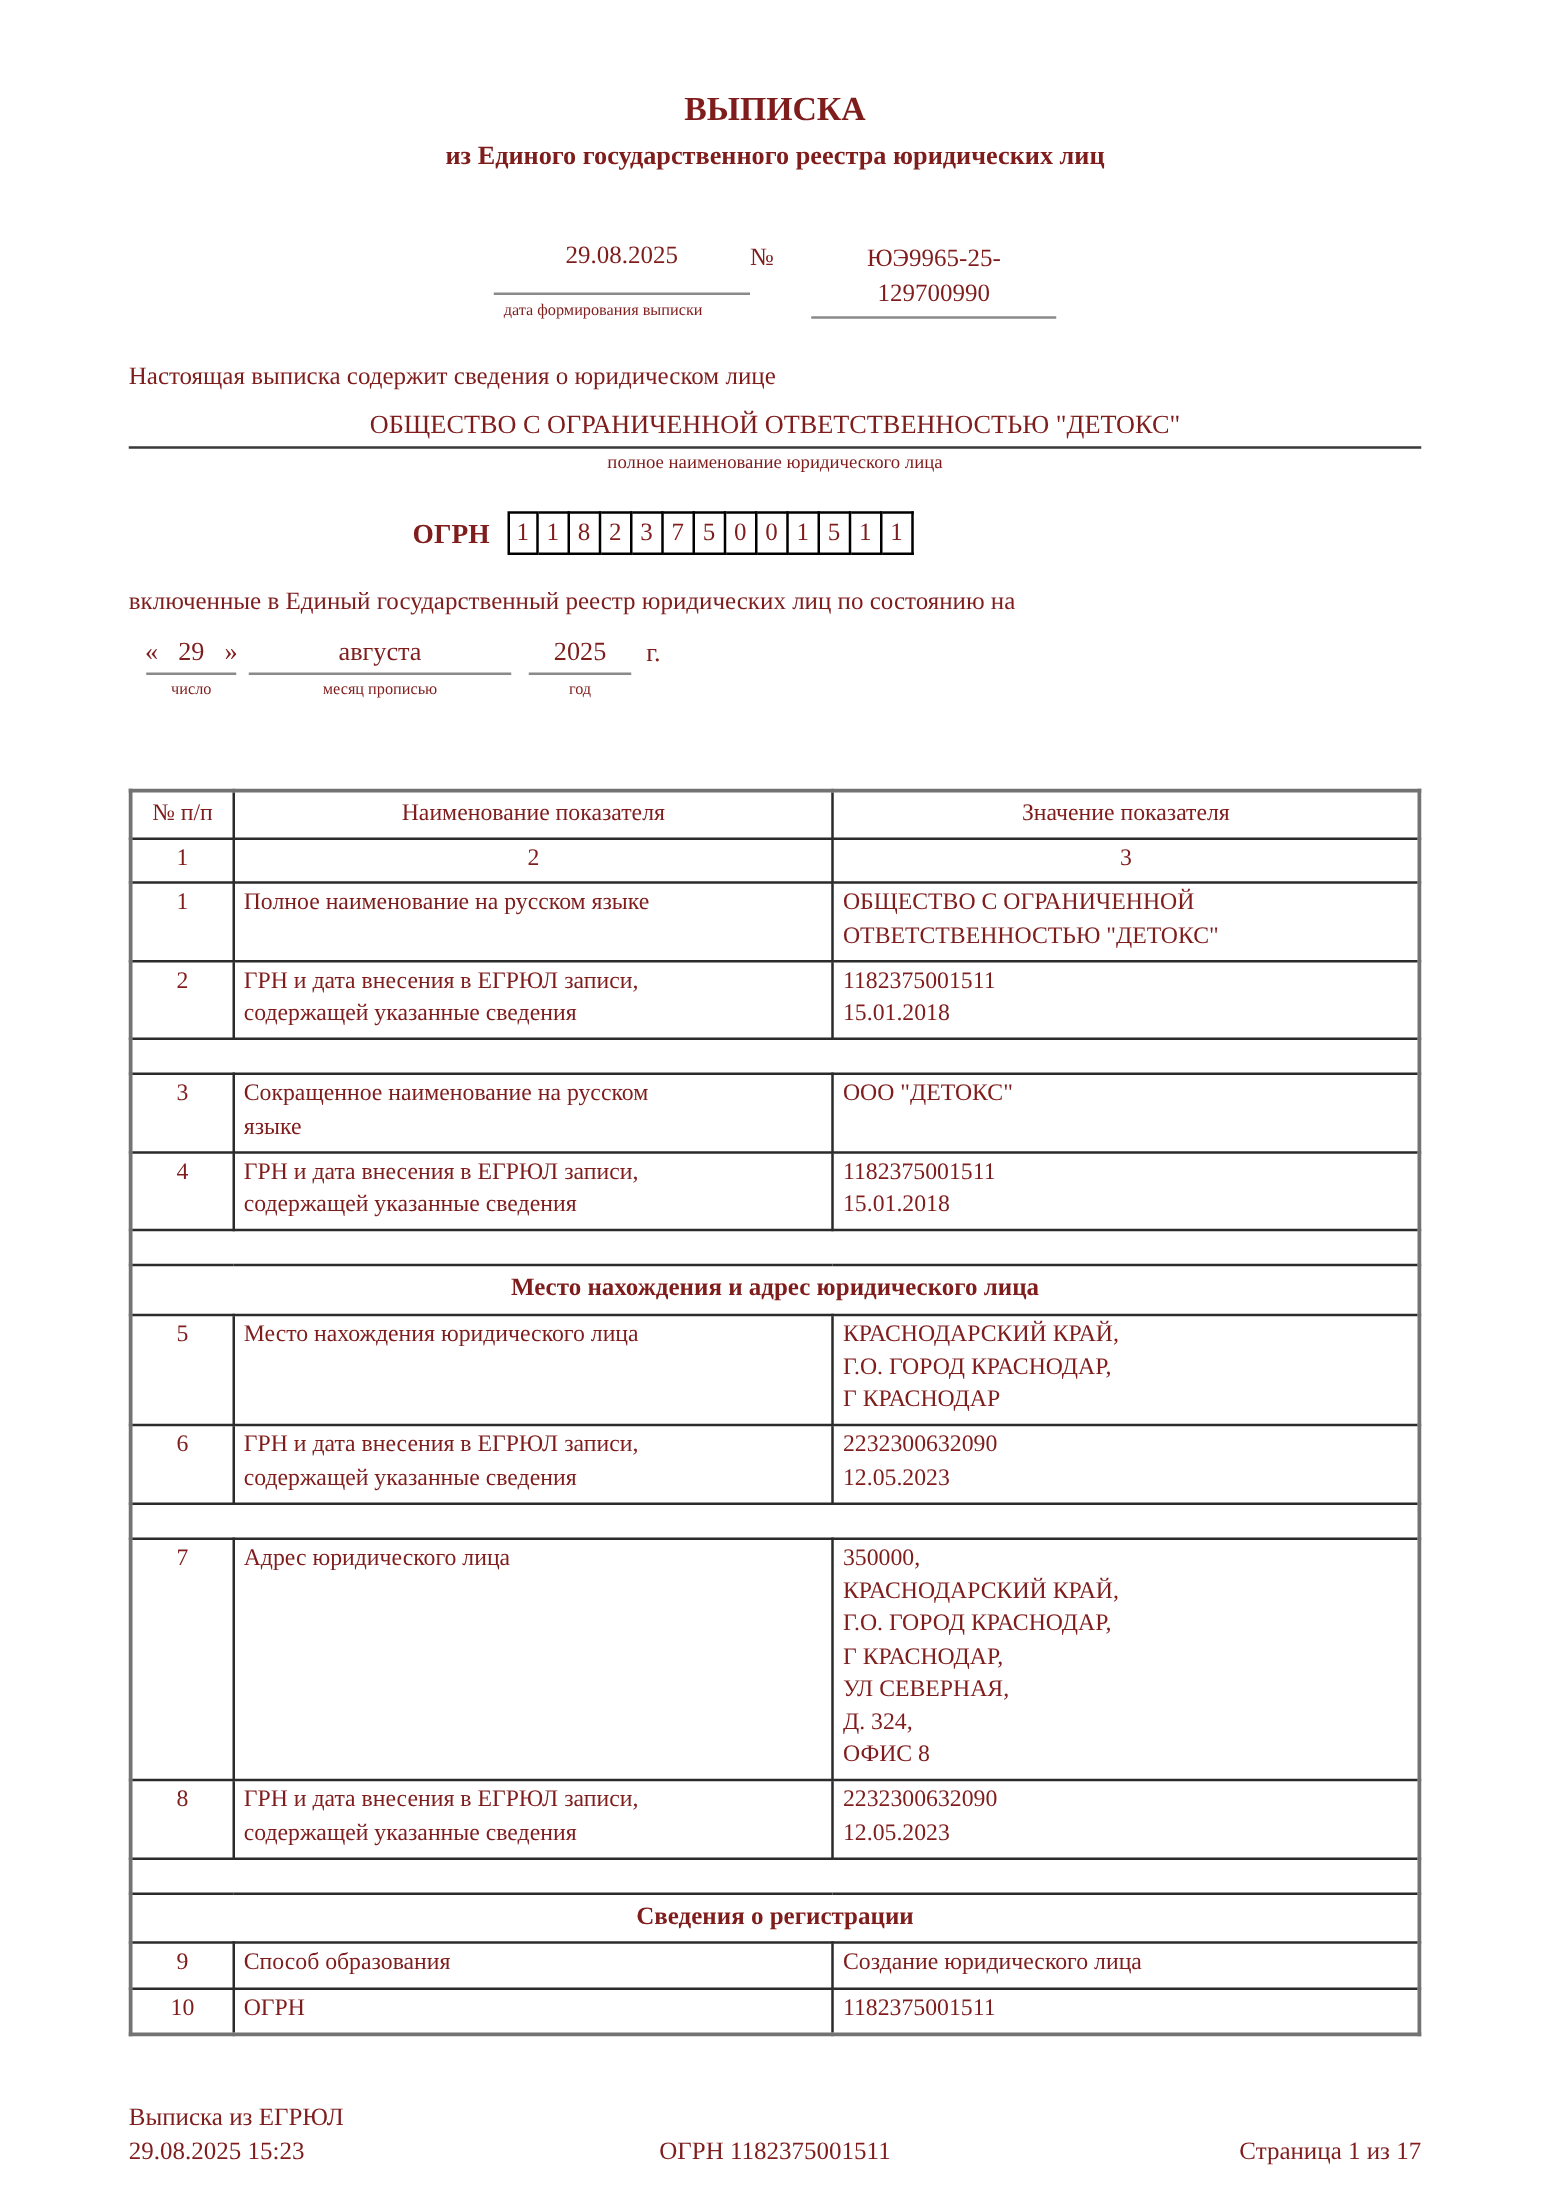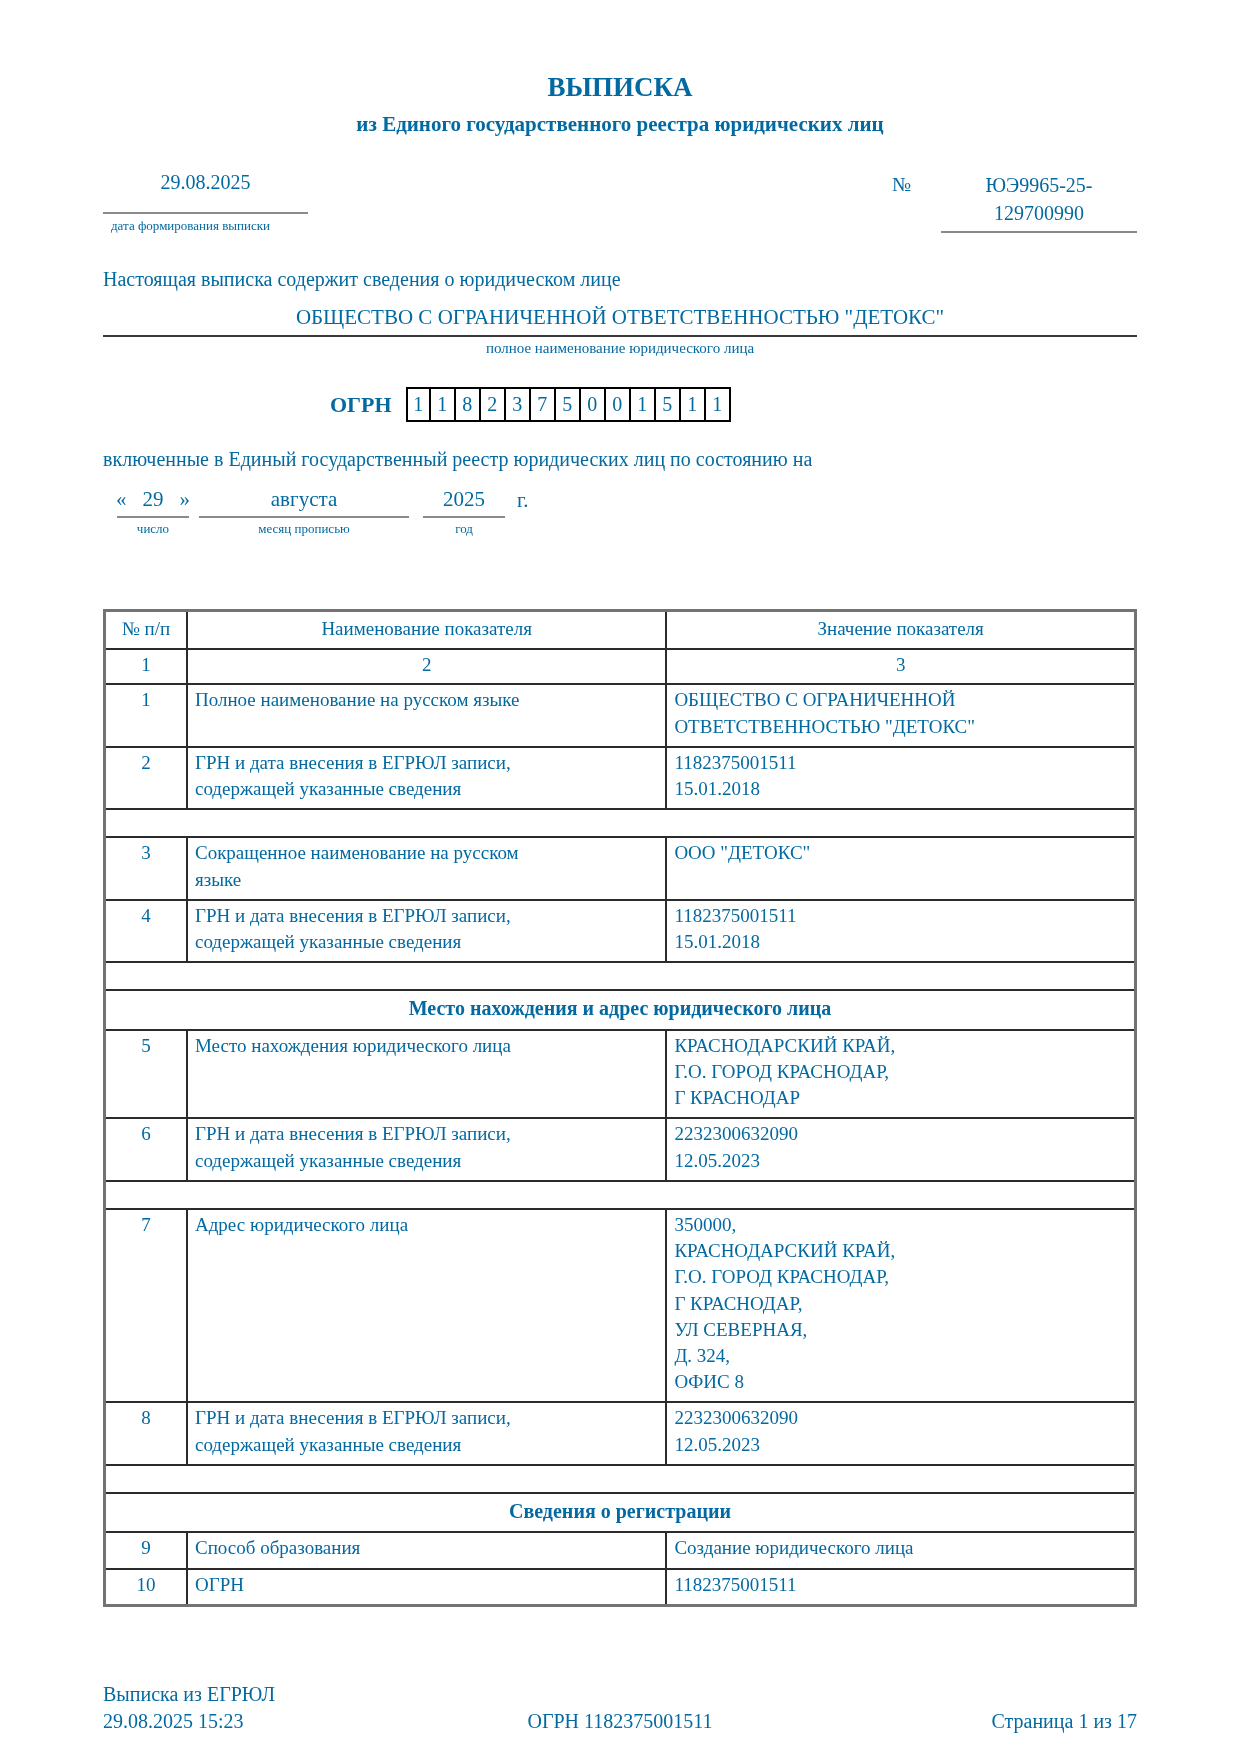--- a/index.html
+++ b/index.html
@@ -3,29 +3,29 @@
 <meta charset="utf-8">
 <style>
   * { margin: 0; padding: 0; box-sizing: border-box; }
   html, body { background: #ffffff; }
   .page {
     position: relative;
     width: 1240px;
     height: 1755px;
     margin: 0 auto;
     background: #ffffff;
-    color: #0369a1;
+    color: #7f1d1d;
     font-family: "Liberation Serif", "DejaVu Serif", serif;
     padding: 72px 103px 0 103px;
     overflow: hidden;
   }
   .doc-title { text-align: center; font-weight: bold; font-size: 27px; }
   .doc-subtitle { text-align: center; font-weight: bold; font-size: 21px; margin-top: 9px; }
 
-  .meta-row { display: flex; justify-content: space-between; margin-top: 34px; }
+  .meta-row { display: flex; justify-content: center; margin-top: 56px; }
   .meta-left { width: 205px; }
   .meta-date { font-size: 20px; text-align: center; padding-bottom: 18px; }
   .meta-date-rule { border-bottom: 2px solid #8a8a8a; }
   .meta-date-label { font-size: 13px; margin-top: 4px; padding-left: 8px; }
   .meta-right { display: flex; align-items: flex-start; }
   .num-sign { font-size: 20px; margin-right: 30px; margin-top: 2px; }
   .num-block { width: 196px; text-align: center; font-size: 20px; line-height: 1.4; padding-bottom: 4px; border-bottom: 2px solid #8a8a8a; }
 
   .intro { font-size: 20px; margin-top: 34px; }
 

